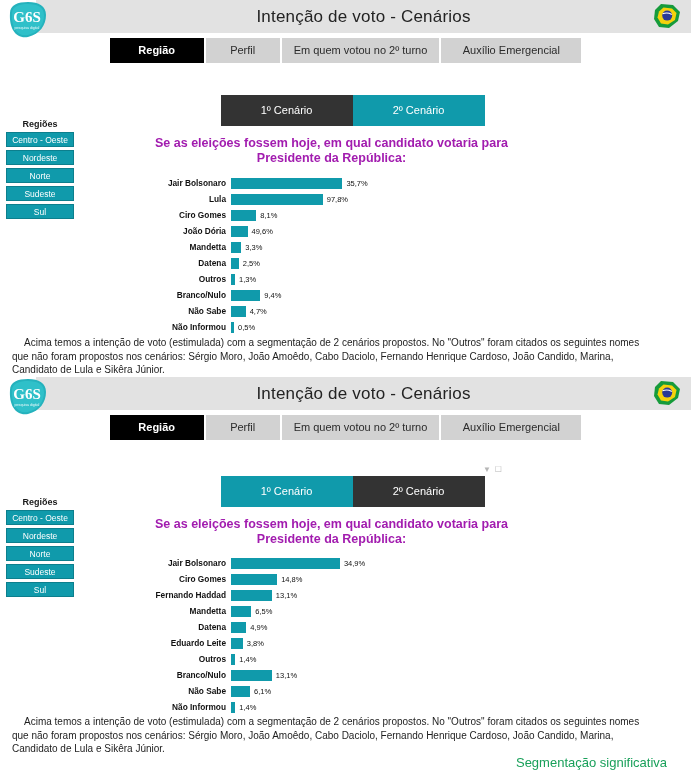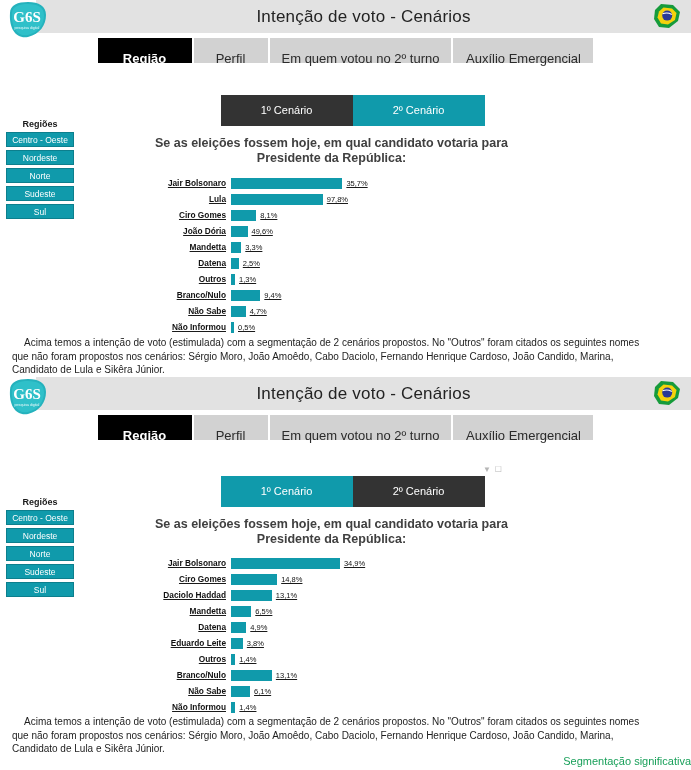--- a/index.html
+++ b/index.html
@@ -29,23 +29,23 @@
     z-index: 4;
   }
   .flag { position: absolute; right: 8px; top: 2px; width: 32px; height: 29px; z-index:4; }
 
   
   .tabs {
     position: relative; height: 25px; margin-top: 5px;
     display: flex; justify-content: center; align-items: stretch;
   }
   .tab {
-    height: 25px; line-height: 25px; font-size: 13px;
+    height: 25px; line-height: 25px; font-size: 11px;
     background: #d2d2d2; color: #2b2b2b; text-align: center;
-    padding: 8px 12px; border-right: 2px solid #ffffff;
+    padding: 0 12px; border-right: 2px solid #ffffff;
     white-space: nowrap;
   }
   .tab:last-child { border-right: none; }
   .tab.active { background: #000000; color: #ffffff; font-weight: bold; }
   .tab.w1 { min-width: 96px; }
   .tab.w2 { min-width: 76px; }
   .tab.w3 { min-width: 155px; }
   .tab.w4 { min-width: 140px; }
 
   
@@ -73,41 +73,41 @@
   .scen-btn {
     width: 132px; height: 31px; line-height: 31px;
     font-size: 11px; text-align: center;
     background: #333333; color: #ffffff;
   }
   .scen-btn.on { background: #109aab; color: #ffffff; }
 
   
   .chart-title {
     position: absolute; left: 0; width: 663px; text-align: center;
-    font-size: 12.5px; font-weight: bold; color: #404040; line-height: 15px;
-  }
-  .chart { position: absolute; left: 0; width: 691px; text-decoration: underline; }
+    font-size: 12.5px; font-weight: bold; color: #a21caf; line-height: 15px;
+  }
+  .chart { position: absolute; left: 0; width: 691px; }
   .row { display: flex; align-items: center; height: 16px; }
   .row-label {
     width: 231px; text-align: right; padding-right: 5px;
     font-size: 8.3px; font-weight: bold; color: #111111;
     white-space: nowrap;
   }
   .bar-area { display: flex; align-items: center; }
   .bar { height: 11px; background: #109aab; }
   .bar-val { font-size: 7.5px; color: #111111; padding-left: 4px; white-space: nowrap; }
 
   
   .note {
     position: absolute; left: 0; width: 658px; padding: 0 12px;
     font-size: 10px; line-height: 13.5px; color: #1d1d1d; text-indent: 12px;
   }
   .note-green {
-    position: absolute; right: 0;
-    font-size: 11px; color: #19a05a; margin-left: 8px;
+    position: absolute; right: 24px;
+    font-size: 13px; color: #19a05a; margin-left: 8px;
   }
 </style>
 </head>
 <body>
 
 <div class="panel" style="height:377px;">
 
   <div class="hdr">
     <div class="hdr-bar"></div>
     <div class="hdr-title">Intenção de voto - Cenários</div>
@@ -292,21 +292,21 @@
         </div>
       </div>
       <div class="row">
         <div class="row-label">Ciro Gomes</div>
         <div class="bar-area">
           <div class="bar" style="width: 46.176px; background: rgb(16, 154, 171);"></div>
           <div class="bar-val">14,8%</div>
         </div>
       </div>
       <div class="row">
-        <div class="row-label">Daciolo Haddad</div>
+        <div class="row-label">Fernando Haddad</div>
         <div class="bar-area">
           <div class="bar" style="width: 40.872px; background: rgb(16, 154, 171);"></div>
           <div class="bar-val">13,1%</div>
         </div>
       </div>
       <div class="row">
         <div class="row-label">Mandetta</div>
         <div class="bar-area">
           <div class="bar" style="width: 20.28px; background: rgb(16, 154, 171);"></div>
           <div class="bar-val">6,5%</div>

